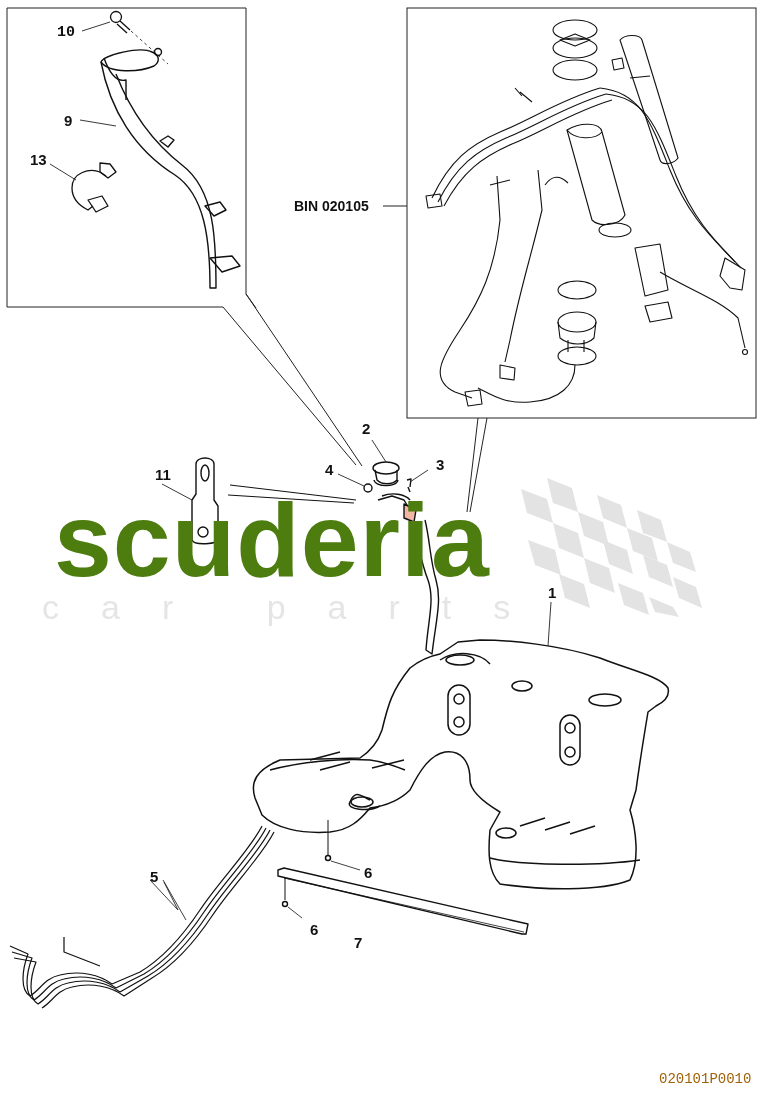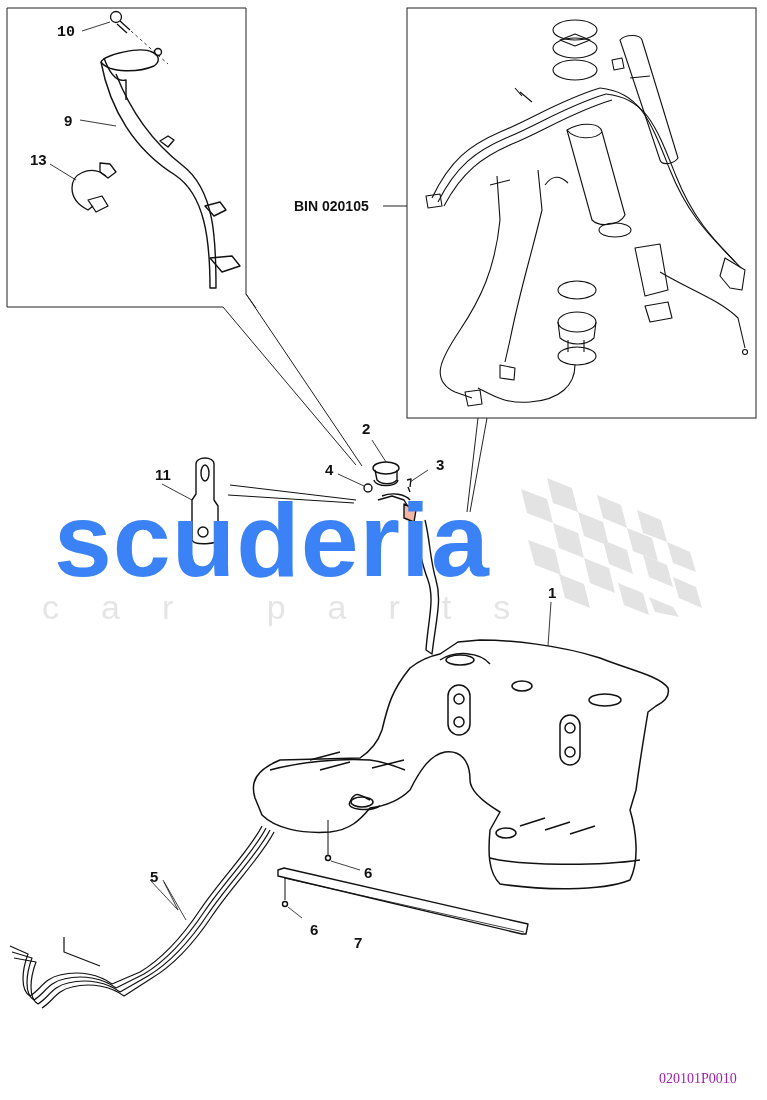--- a/index.html
+++ b/index.html
@@ -3,24 +3,24 @@
 <meta charset="utf-8">
 <style>
   html, body { margin: 0; padding: 0; background: #ffffff; }
   body { width: 767px; height: 1100px; position: relative; overflow: hidden;
          font-family: "Liberation Sans", sans-serif; }
   #diagram { position: absolute; left: 0; top: 0; width: 767px; height: 1100px; }
   .callout { position: absolute; font-family: "Liberation Sans", sans-serif;
              font-weight: bold; font-size: 15px; color: #111111; line-height: 1; }
   .bin-label { position: absolute; font-family: "Liberation Sans", sans-serif;
                font-weight: bold; font-size: 14px; color: #111111; line-height: 1; }
-  .doc-id { position: absolute; font-family: Liberation Serif, serif;
-            font-size: 14px; color: #a21caf; line-height: 1; }
+  .doc-id { position: absolute; font-family: Liberation Mono, monospace;
+            font-size: 14px; color: #a16207; line-height: 1; }
   .wm-main { position: absolute; left: 54px; top: 488px; font-family: "Liberation Sans", sans-serif;
-             font-weight: bold; font-size: 104px; color: #3b82f6; letter-spacing: 1px; line-height: 1; }
+             font-weight: bold; font-size: 104px; color: #4d7c0f; letter-spacing: 1px; line-height: 1; }
   .wm-sub { position: absolute; left: 42px; top: 590px; font-family: "Liberation Sans", sans-serif;
             font-size: 34px; color: #e5e5e5; letter-spacing: 42px; line-height: 1; }
 </style>
 </head>
 <body>
 
 <svg id="diagram" viewBox="0 0 767 1100" xmlns="http://www.w3.org/2000/svg">
 
   <g fill="#e3e3e3">
     <polygon points="547,478 572,488 578,512 553,503"></polygon>

